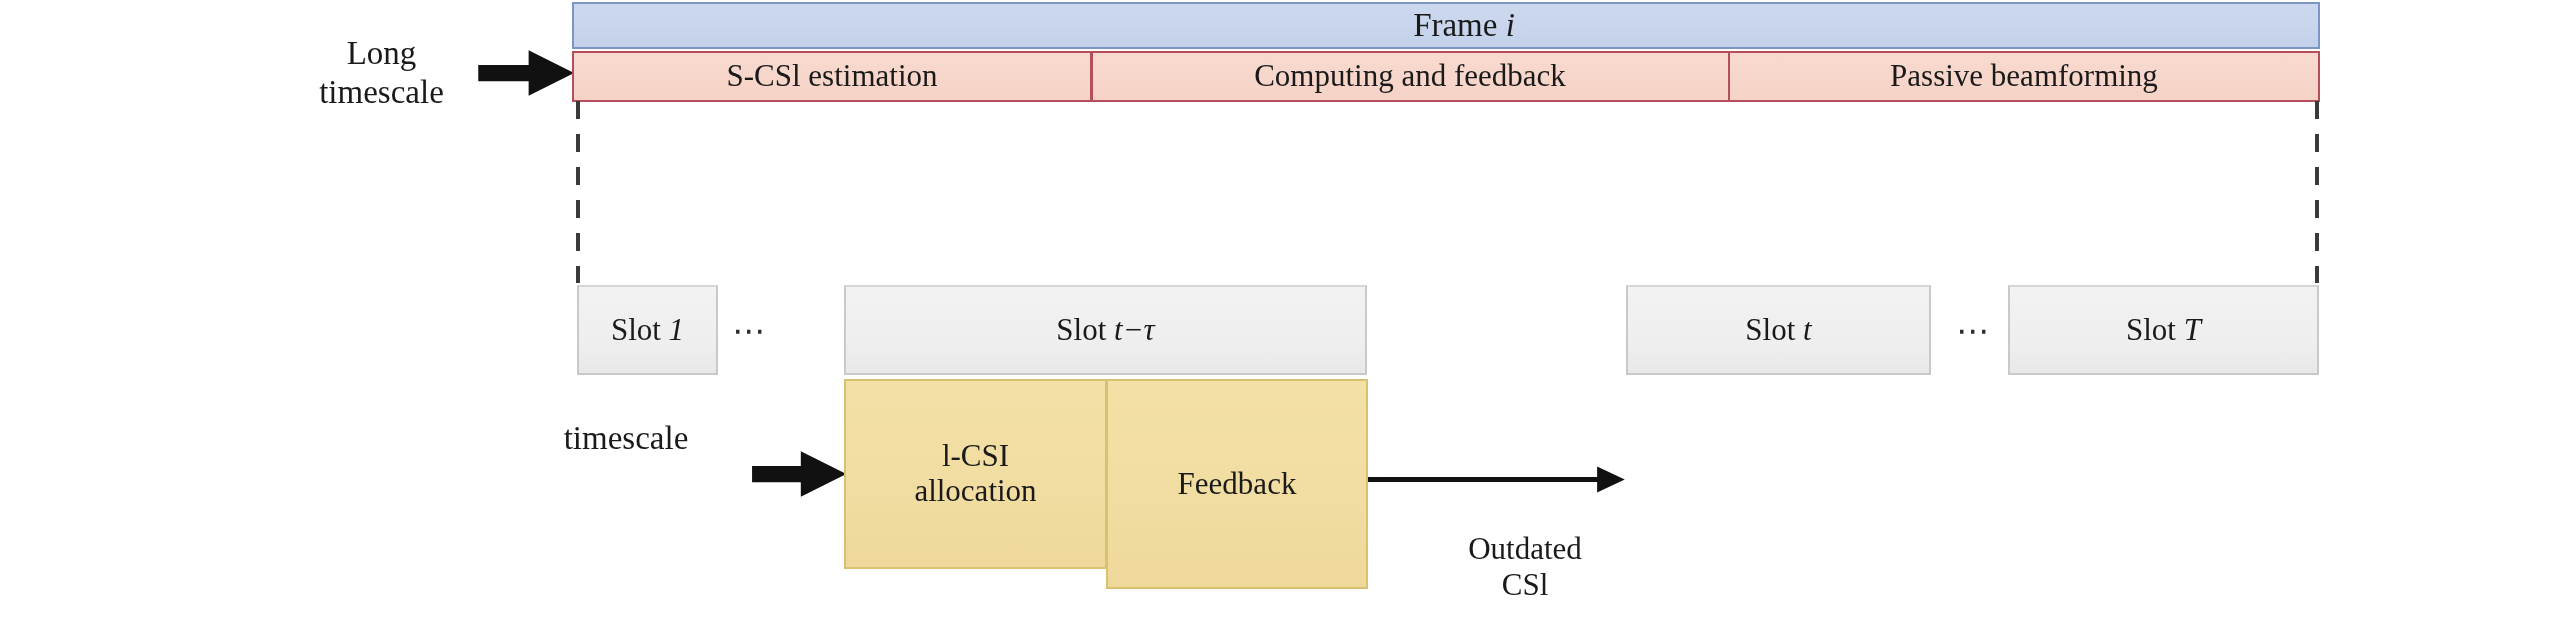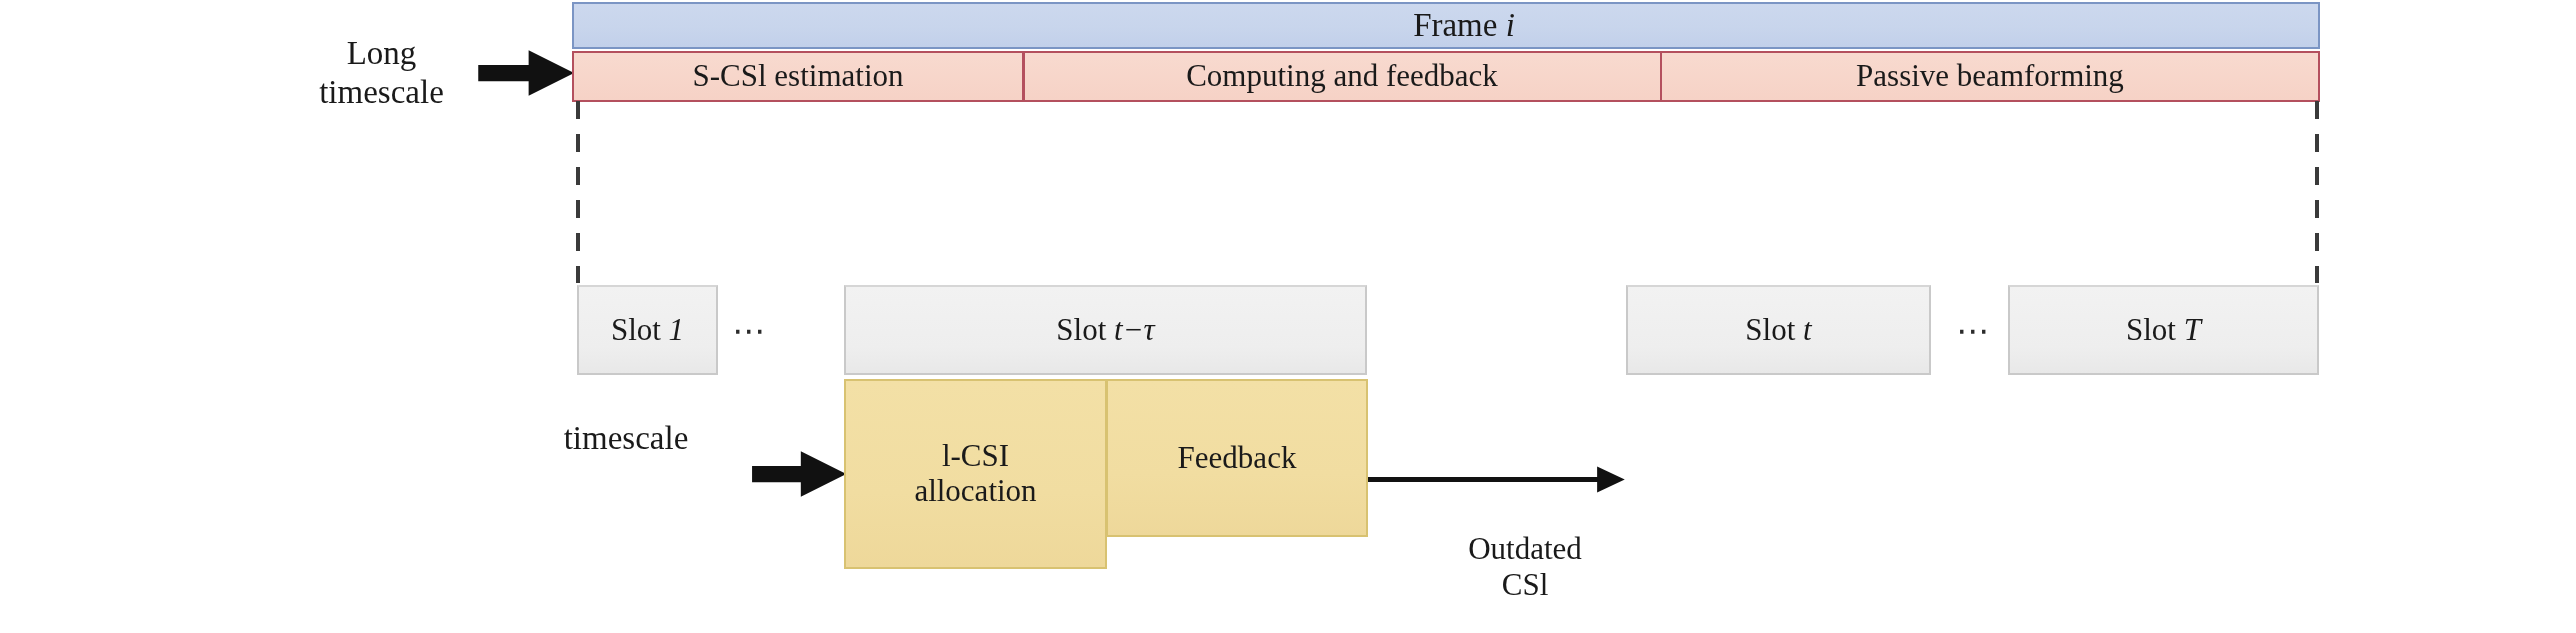--- a/index.html
+++ b/index.html
@@ -126,21 +126,21 @@
     <polygon points="0,22 62,22 62,4 118,32 62,60 62,42 0,42" fill="#111111"></polygon>
   </svg>
 
   <div class="abs frame-bar boxlabel" style="left:572px; top:1.6px; width:1748px; height:47px;">
     <span>
       <span>Frame</span><span>&nbsp;</span><em class="mathit">i</em>
     </span>
   </div>
 
   <div class="abs red-bar" style="left:572px; top:51px; width:1748px; height:51px; display:flex;">
-    <div class="red-seg boxlabel" style="width:448px; height:100%;">
+    <div class="red-seg boxlabel" style="width:516px; height:100%;">
       <span>S-CSl estimation</span>
     </div>
     <div class="red-divider"></div>
     <div class="red-seg boxlabel" style="width:635px; height:100%;">
       <span>Computing and feedback</span>
     </div>
     <div class="red-divider"></div>
     <div class="red-seg boxlabel" style="flex:1 1 auto; height:100%;justify-content:center;">
       <span>Passive beamforming</span>
     </div>
@@ -189,21 +189,21 @@
     <polygon points="0,22 60,22 60,4 116,32 60,60 60,42 0,42" fill="#111111"></polygon>
   </svg>
 
   <div class="abs yellow-box boxlabel" style="left:844px; top:379px; width:263px; height:190px;">
     <span>
       <span>l-CSI</span><br>
       <span>allocation</span>
     </span>
   </div>
 
-  <div class="abs yellow-box boxlabel" style="left:1106px; top:379px; width:262px; height:158px;">
+  <div class="abs yellow-box boxlabel" style="left:1106px; top:379px; width:262px; height:210px;">
     <span>Feedback</span>
   </div>
 
   <svg class="abs thin-arrow" style="left:1367px; top:460px;" width="262" height="39" viewBox="0 0 320 48">
     <line x1="0" y1="24" x2="290" y2="24" stroke="#111111" stroke-width="6"></line>
     <polygon points="282,8 316,24 282,40" fill="#111111"></polygon>
   </svg>
 
   <div class="abs note-label" style="left:1390px; top:523px; width:270px;margin-top:8px;">
     <div>Outdated</div>

